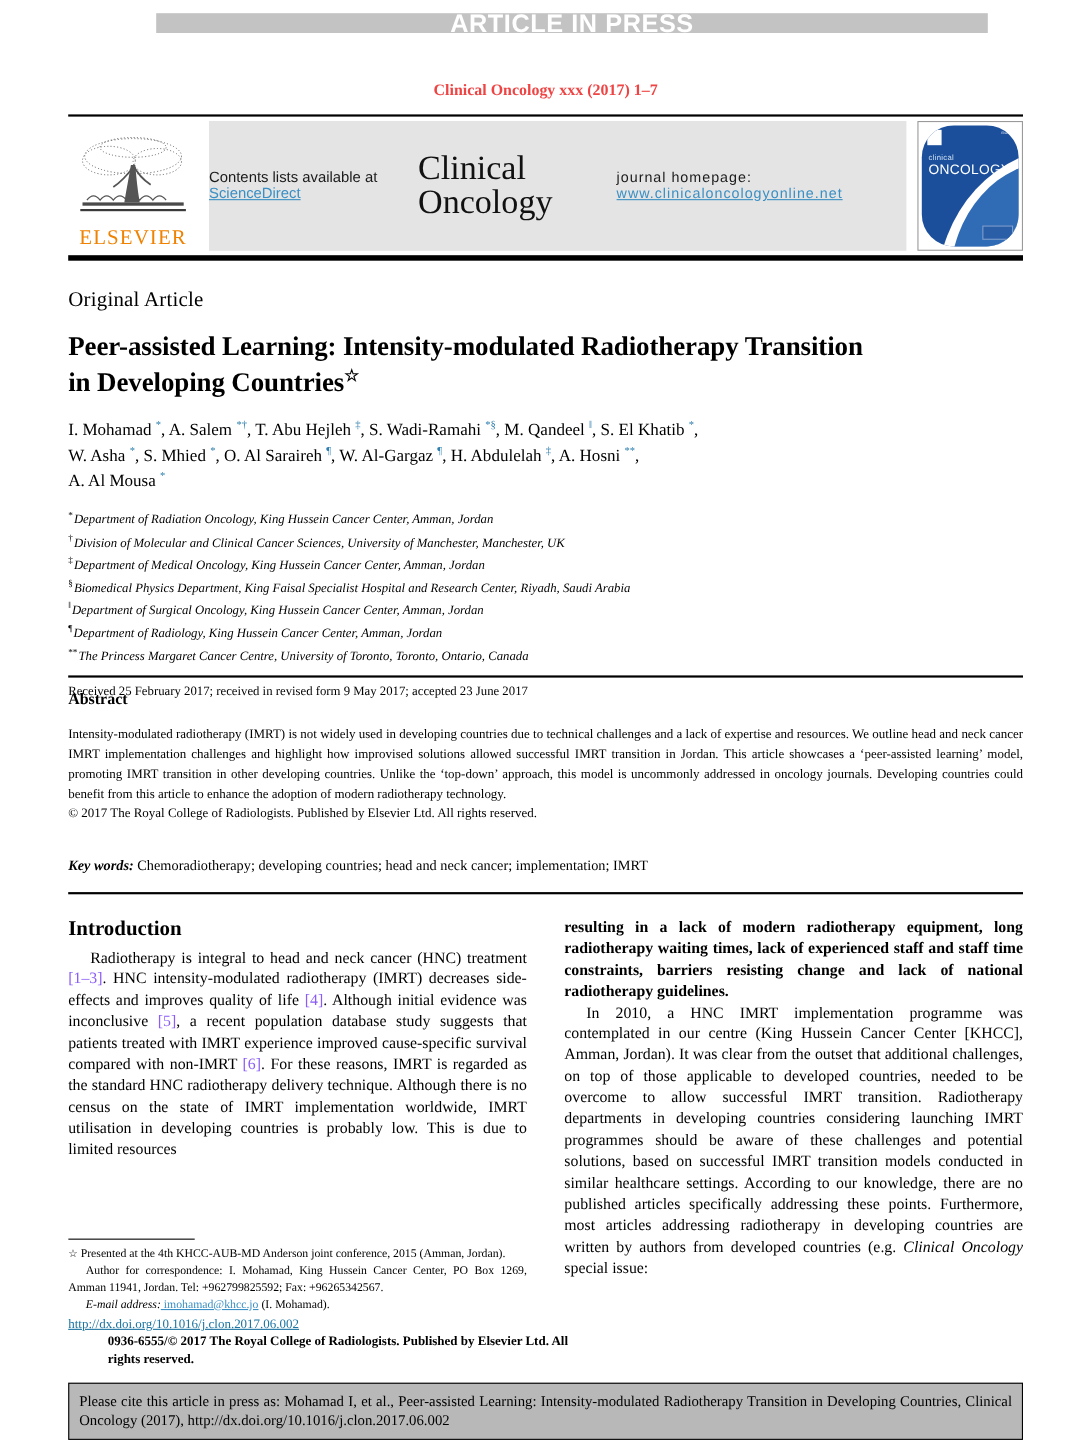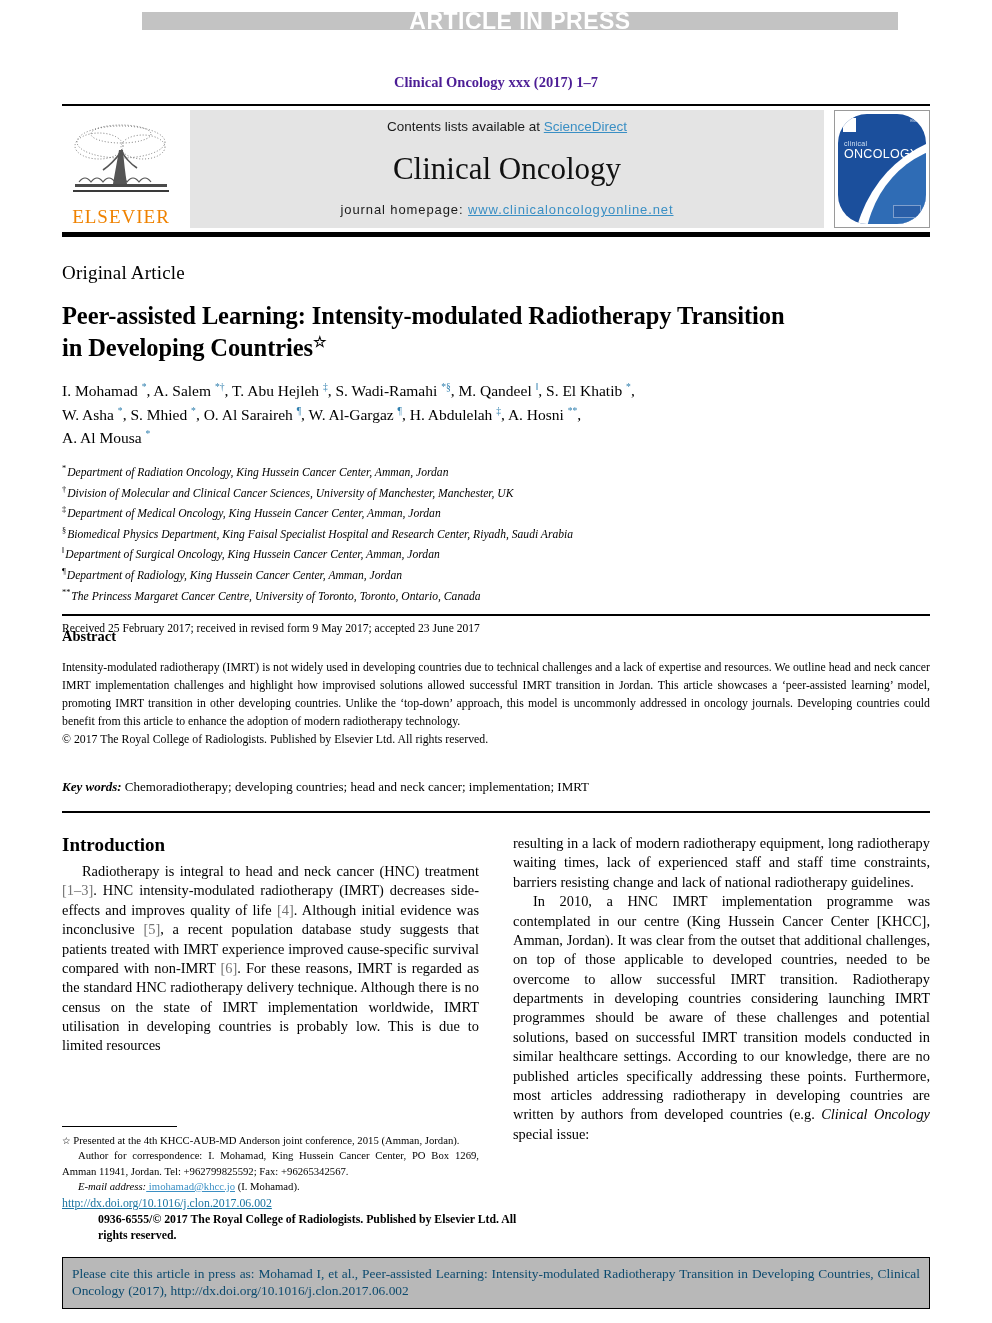--- a/index.html
+++ b/index.html
@@ -38,21 +38,21 @@
   }
 
   
   .run-cite {
     position: absolute;
     left: 0; right: 0;
     top: 74px;
     text-align: center;
     font-size: 14.5px;
     font-weight: bold;
-    color: #4c1d95;
+    color: #ef4444;
   }
 
   
   .masthead {
     position: absolute;
     left: 62px;
     top: 104px;
     width: 868px;
   }
   .masthead-rule-top {
@@ -86,21 +86,20 @@
     color: #ef8200;
     line-height: 1;
     margin-top: 1px;
   }
   .contents-box {
     flex: 1 1 auto;
     background: #e4e4e4;
     margin-left: 10px;
     margin-right: 10px;
     display: flex;
-    flex-direction: column;
     justify-content: space-between;
     align-items: center;
     padding: 9px 0 11px 0;
     box-sizing: border-box;
   }
   .contents-line {
     font-family: "Liberation Sans", sans-serif;
     font-size: 13.5px;
     color: #1a1a1a;
   }
@@ -280,22 +279,22 @@
     font-size: 19px;
     margin: 0 0 6px 0;
   }
   .para {
     font-size: 14.4px;
     line-height: 1.345;
     text-align: justify;
     text-indent: 20px;
     margin: 0;
   }
-  .para.first-right { text-indent: 0; }
-  .ref-blue { color: #737373; }
+  .para.first-right { text-indent: 0; font-weight: bold; }
+  .ref-blue { color: #8b5cf6; }
   .ital { font-style: italic; }
 
   
   .footnotes {
     position: absolute;
     left: 0;
     bottom: 0;
     width: 417px;
     margin-top: 19px;
   }
@@ -343,21 +342,21 @@
     height: 52px;
     background: #b8b8b8;
     border: 1px solid #000;
     box-sizing: border-box;
     padding: 7px 9px;
   }
   .cite-text {
     font-size: 13.4px;
     line-height: 1.28;
     text-align: justify;
-    color: #0c4a6e;
+    color: #000000;
   }
 </style>
 </head>
 <body>
 
 <div class="press-band">
   <span class="press-band-text">ARTICLE IN PRESS</span>
 </div>
 
 <div class="run-cite">Clinical Oncology xxx (2017) 1–7</div>

